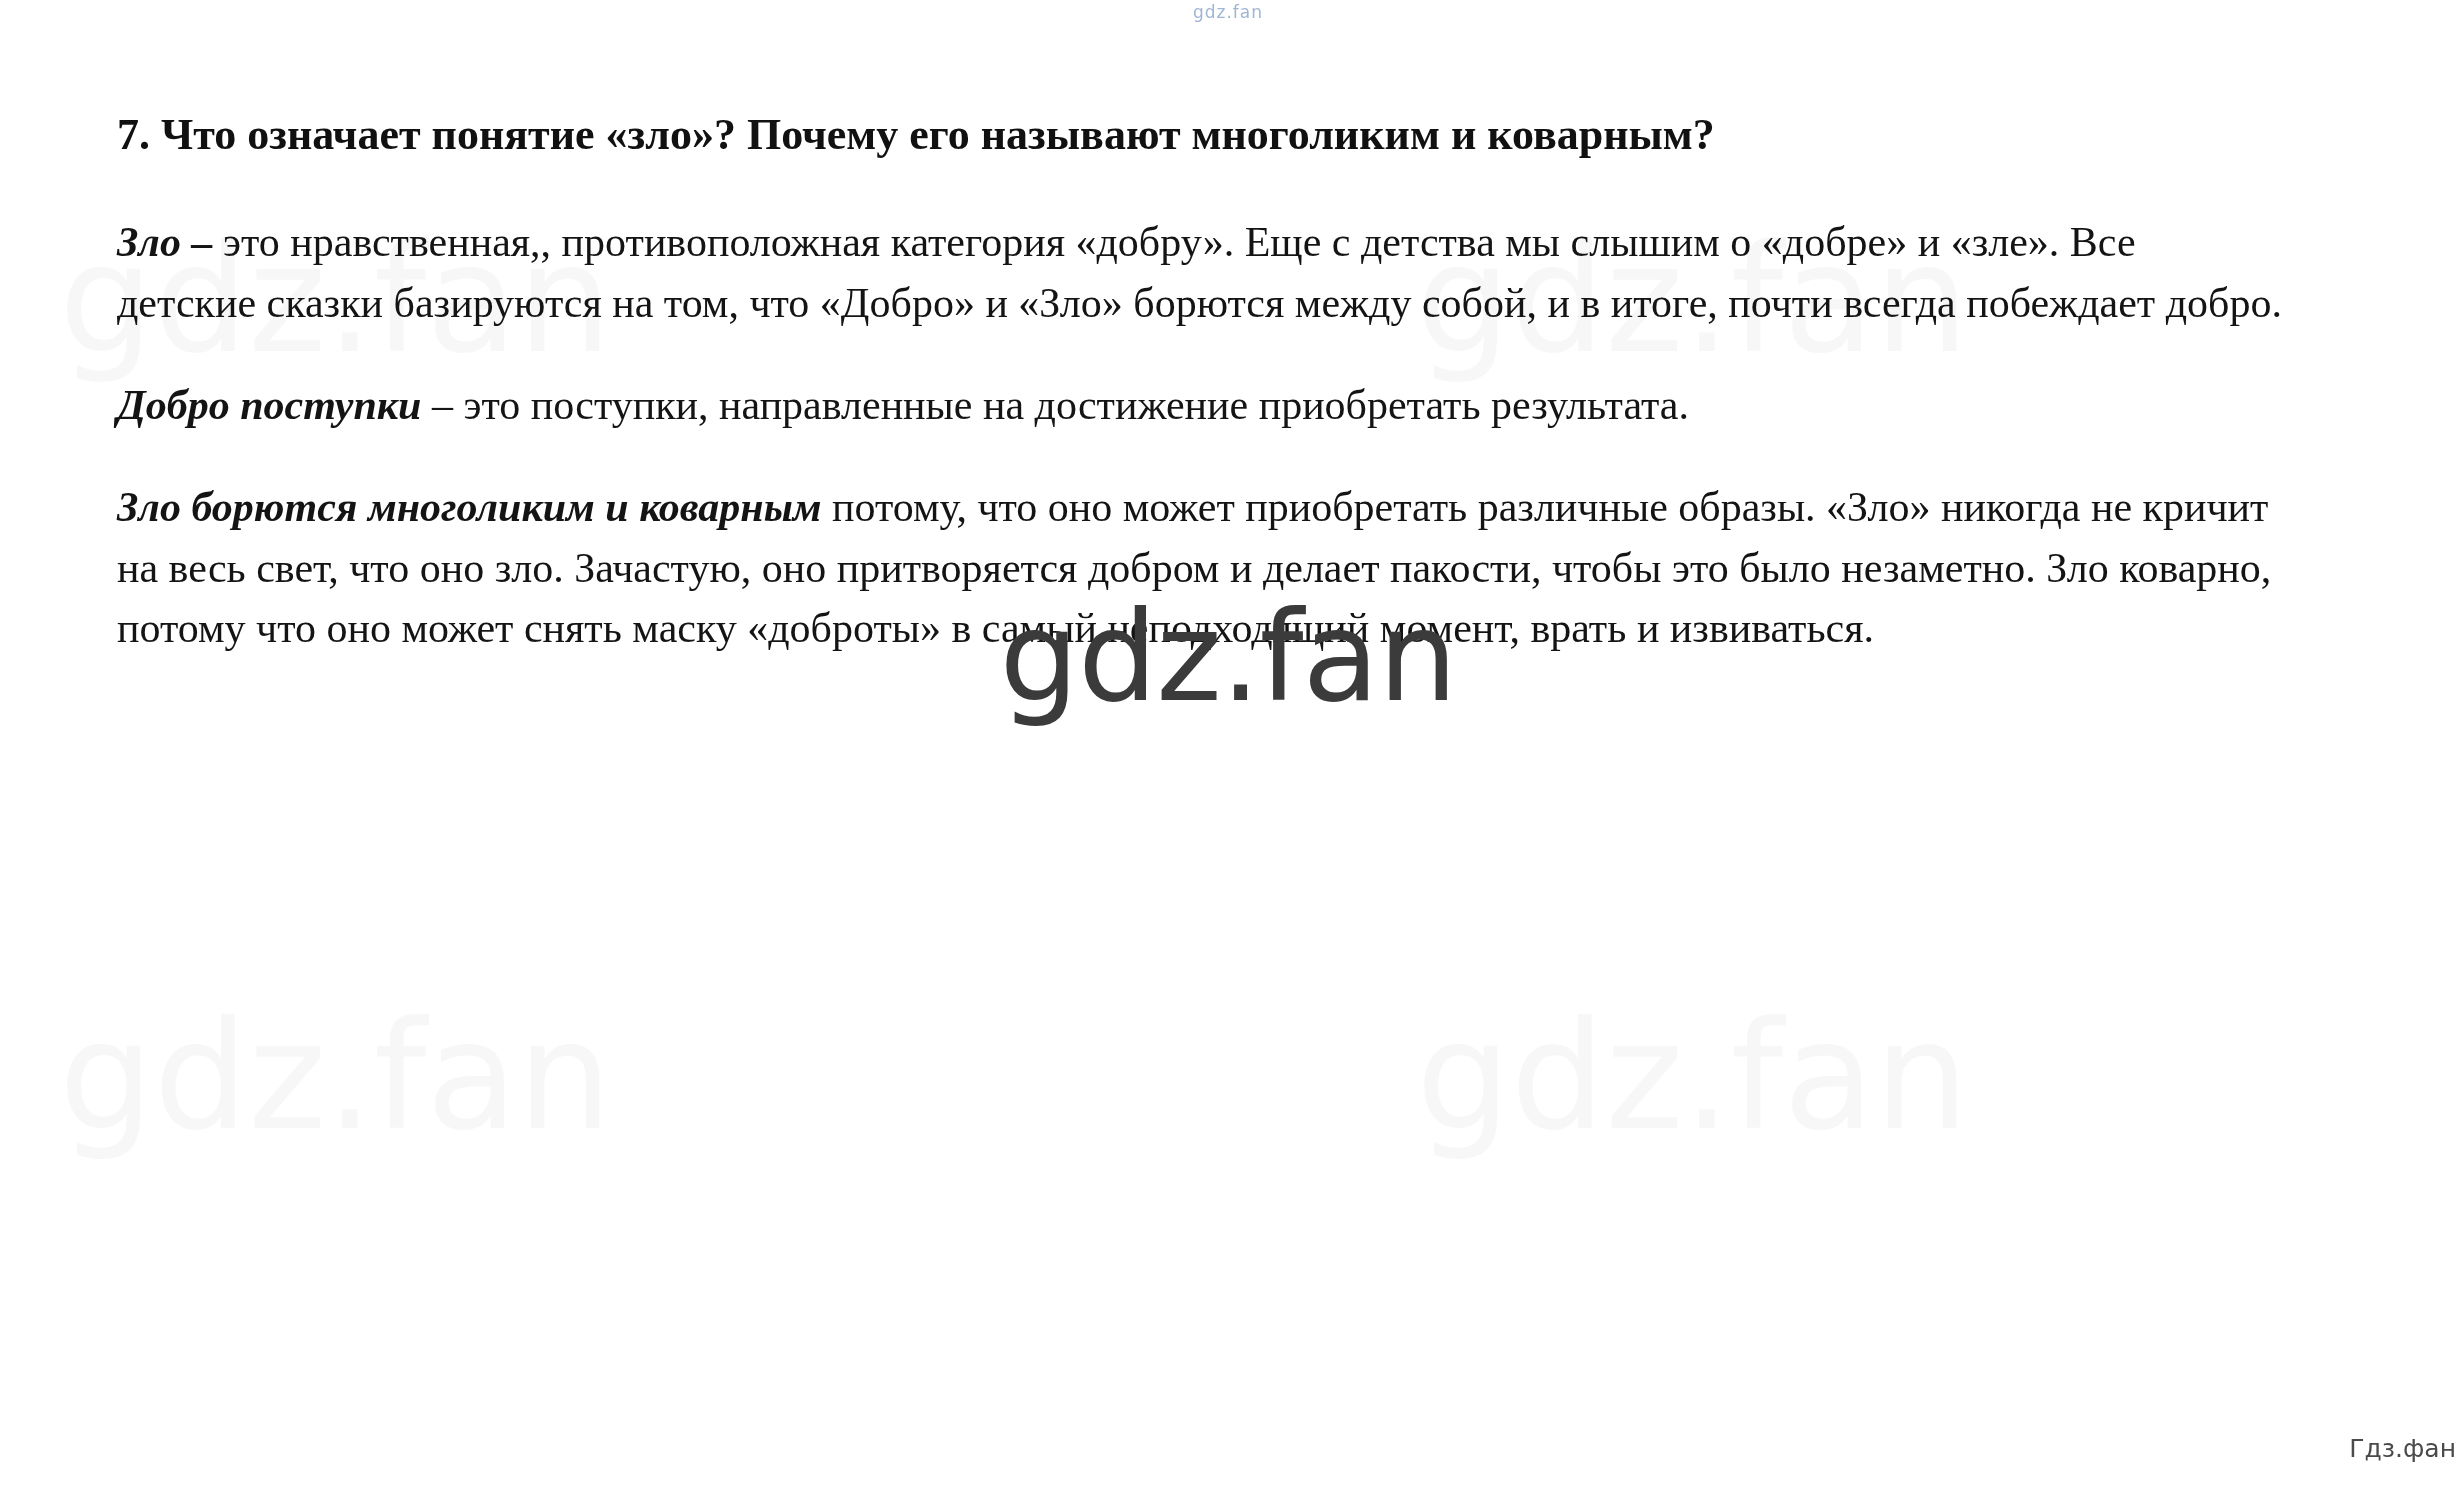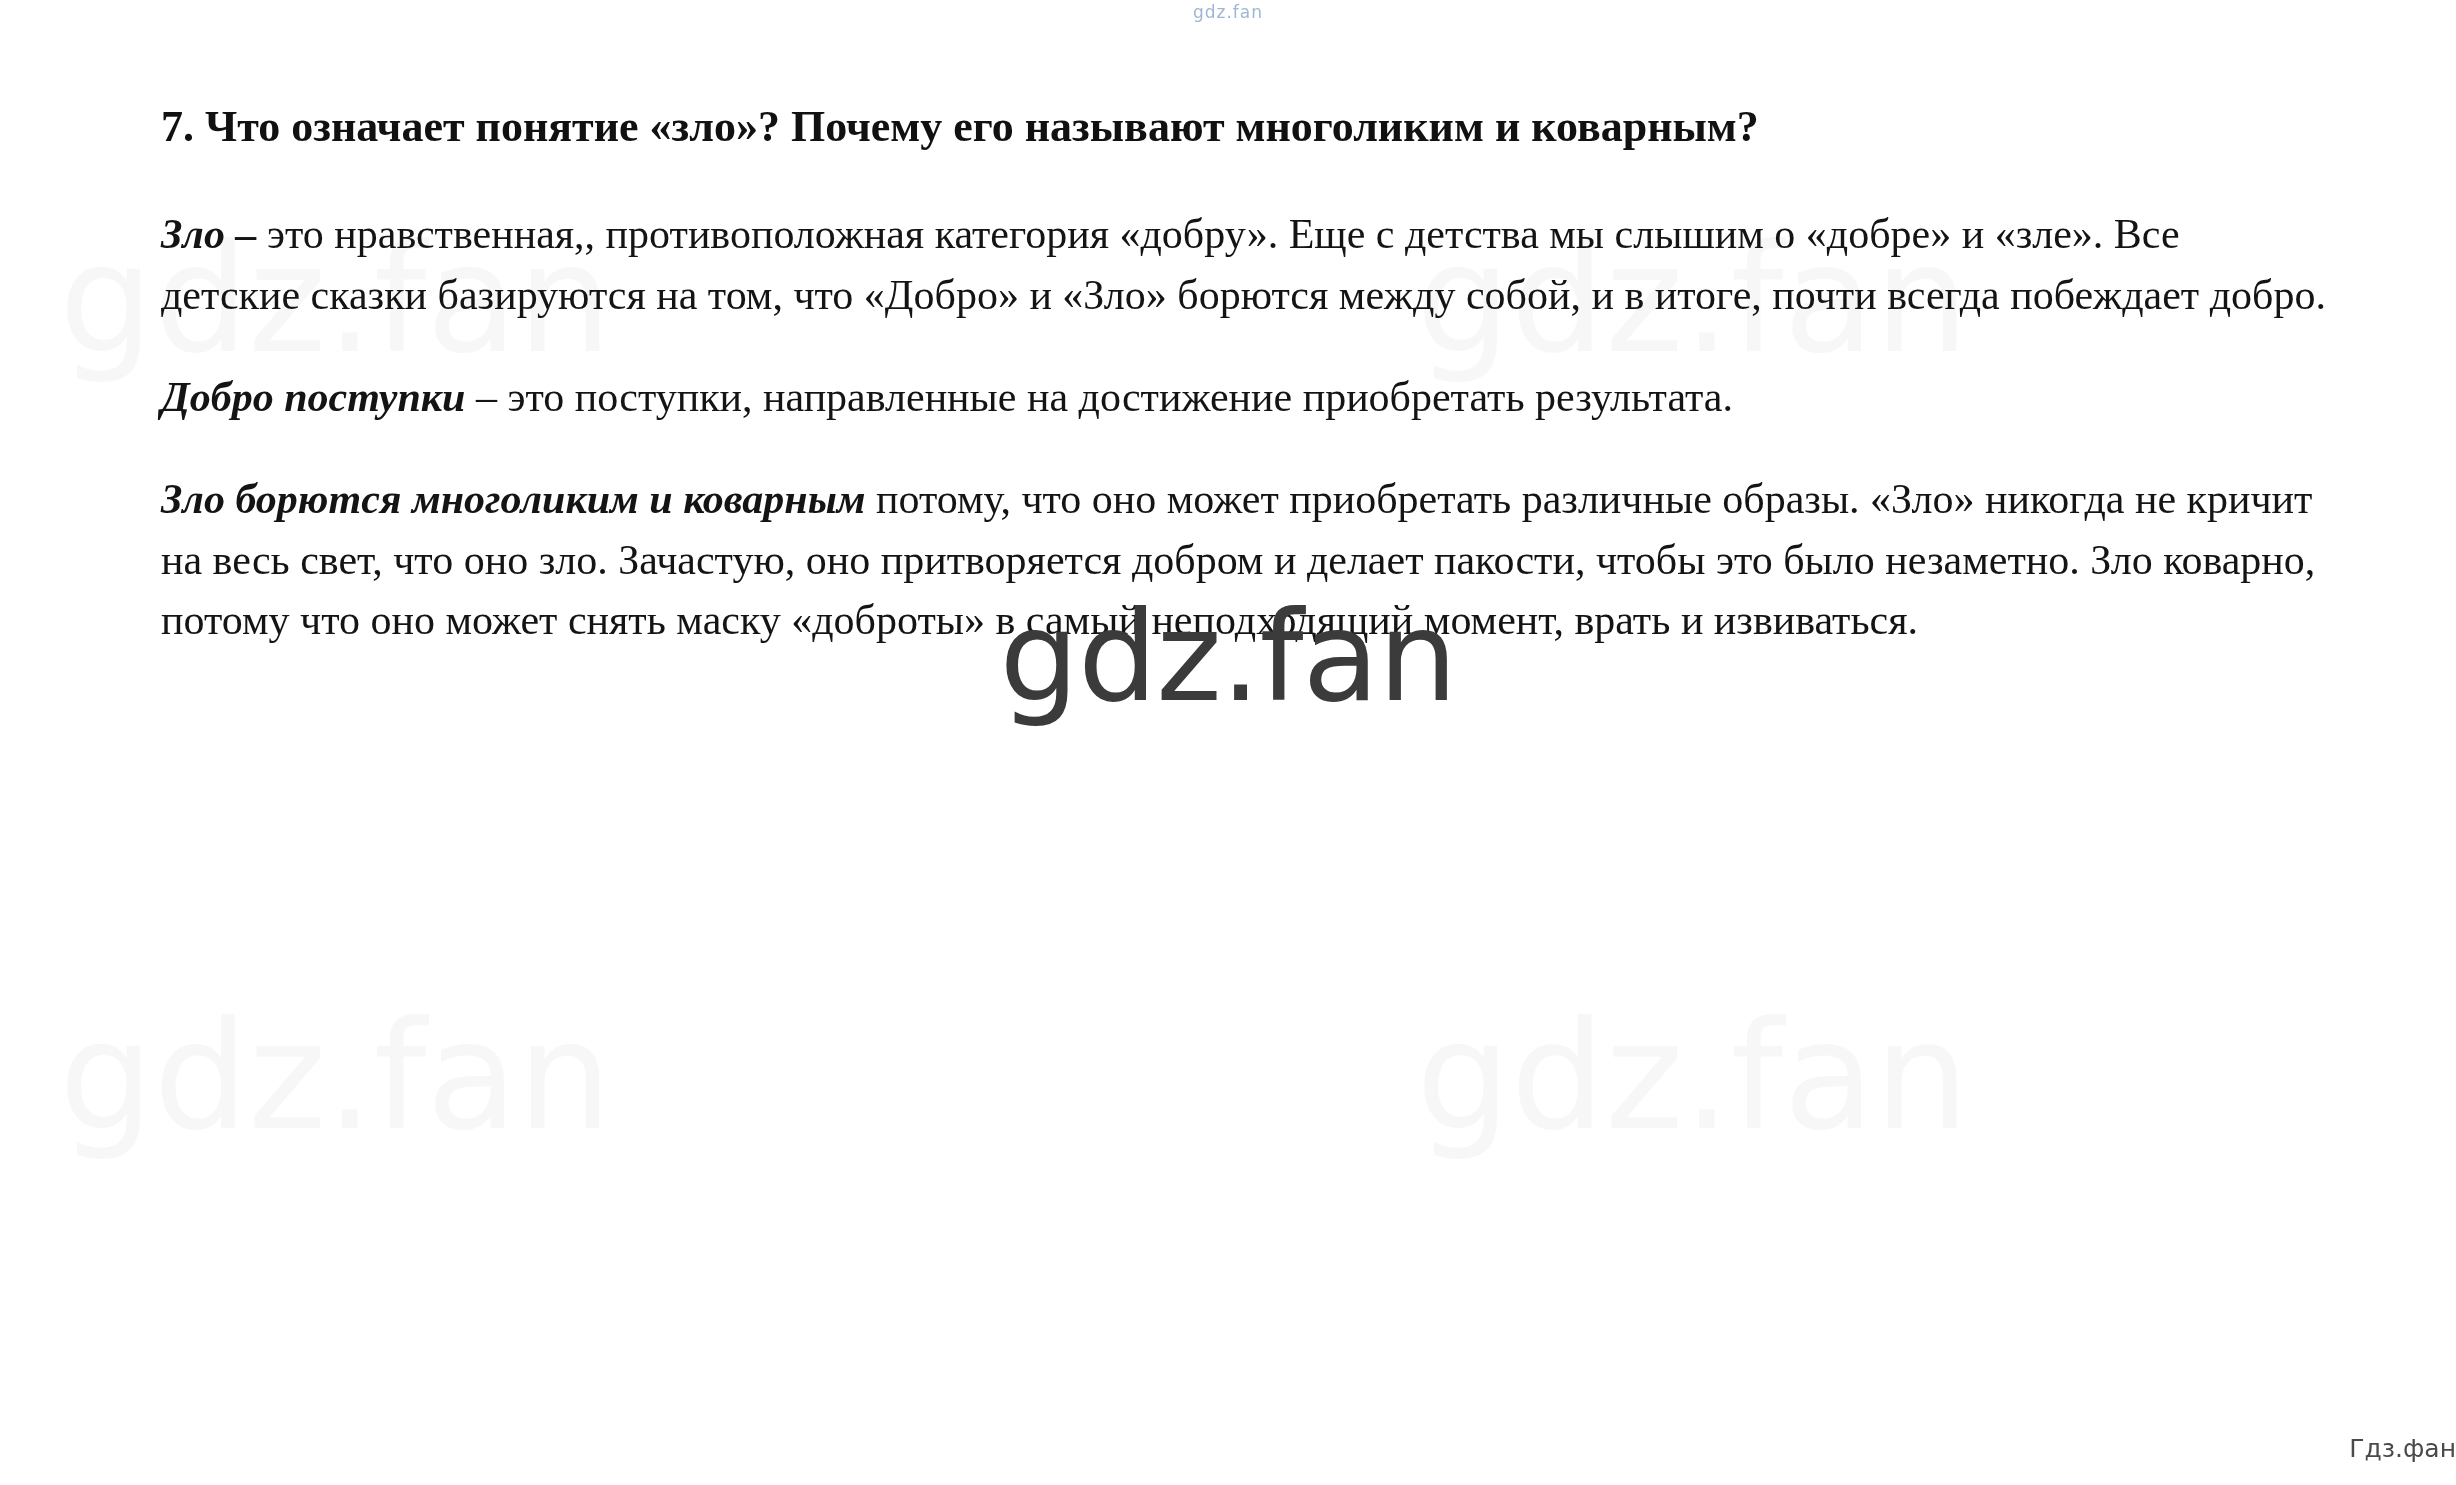--- a/index.html
+++ b/index.html
@@ -63,25 +63,24 @@
     color: #3b3b3b;
     letter-spacing: -1px;
     line-height: 1;
     user-select: none;
     z-index: 5;
   }
 
   
   .content {
     position: absolute;
-    top: 98px;
+    top: 106px;
     left: 117px;
     width: 2168px;
     z-index: 3;
-    margin-left: 44px;
   }
 
   h1.question {
     font-family: "Liberation Serif", serif;
     font-weight: bold;
     font-size: 44px;
     line-height: 1.32;
     margin: 0 0 48px 0;
     color: #111111;
   }

